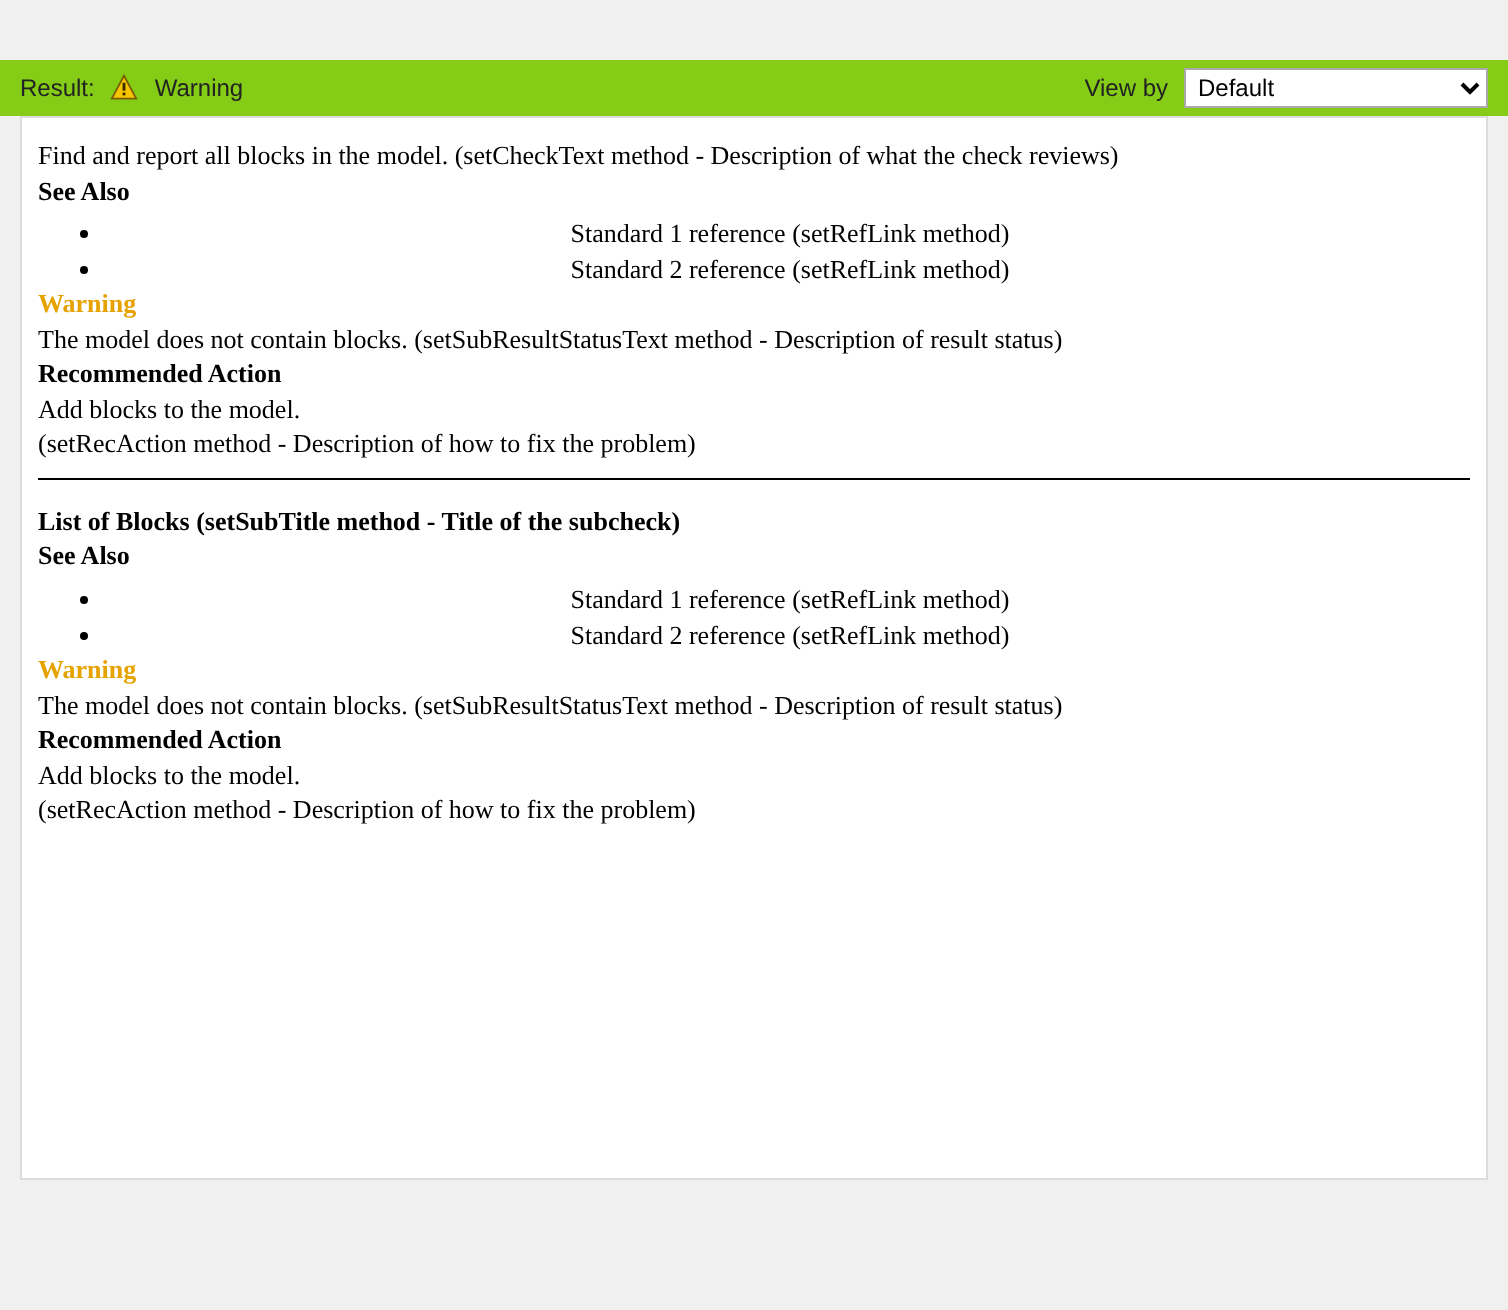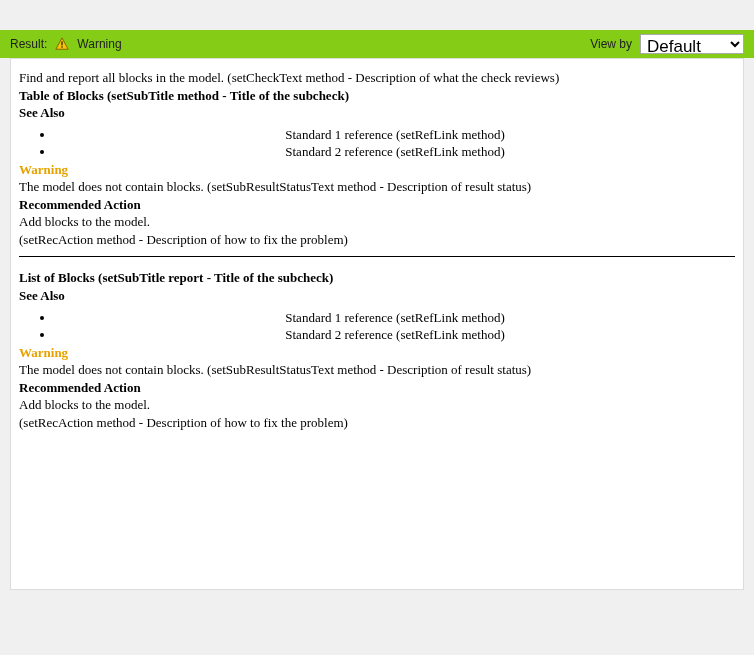--- a/index.html
+++ b/index.html
@@ -37,23 +37,23 @@
     }
     .header-right {
       display: flex;
       align-items: center;
       gap: 8px;
     }
     .viewby-label {
       color: #222;
     }
     select.viewby {
-      font-size: 17px;
+      font-size: 12px;
       padding: 1px 2px;
-      width: 104px;
+      width: 152px;
       background: #fff;
       border: 1px solid #a9a9a9;
       height: 20px;
     }
     .content-wrap {
       margin: 0 10px 10px 10px;
       background: #ffffff;
       border: 1px solid #dcdcdc;
       padding: 10px 8px 20px 8px;
       height: 532px;
@@ -105,38 +105,37 @@
     <select class="viewby">
       <option>Default</option>
     </select>
   </div>
 </div>
 
 <div class="content-wrap">
 
   <p>Find and report all blocks in the model. (setCheckText method - Description of what the check reviews)</p>
 
-  <p class="bold mt-sp">Table of Blocks (setSubTitle method - Title of the subcheck)</p>
 
   <p class="bold mt-sp">See Also</p>
   <ul class="reflist">
     <li>Standard 1 reference (setRefLink method)</li>
     <li>Standard 2 reference (setRefLink method)</li>
   </ul>
 
   <p class="warning-heading mt-sp">Warning</p>
   <p>The model does not contain blocks. (setSubResultStatusText method - Description of result status)</p>
 
   <p class="bold mt-sp">Recommended Action</p>
   <p>Add blocks to the model.</p>
   <p>(setRecAction method - Description of how to fix the problem)</p>
 
   <hr class="hr-line">
 
-  <p class="bold">List of Blocks (setSubTitle report - Title of the subcheck)</p>
+  <p class="bold">List of Blocks (setSubTitle method - Title of the subcheck)</p>
 
   <p class="bold mt-sp">See Also</p>
   <ul class="reflist">
     <li>Standard 1 reference (setRefLink method)</li>
     <li>Standard 2 reference (setRefLink method)</li>
   </ul>
 
   <p class="warning-heading mt-sp">Warning</p>
   <p>The model does not contain blocks. (setSubResultStatusText method - Description of result status)</p>
 

